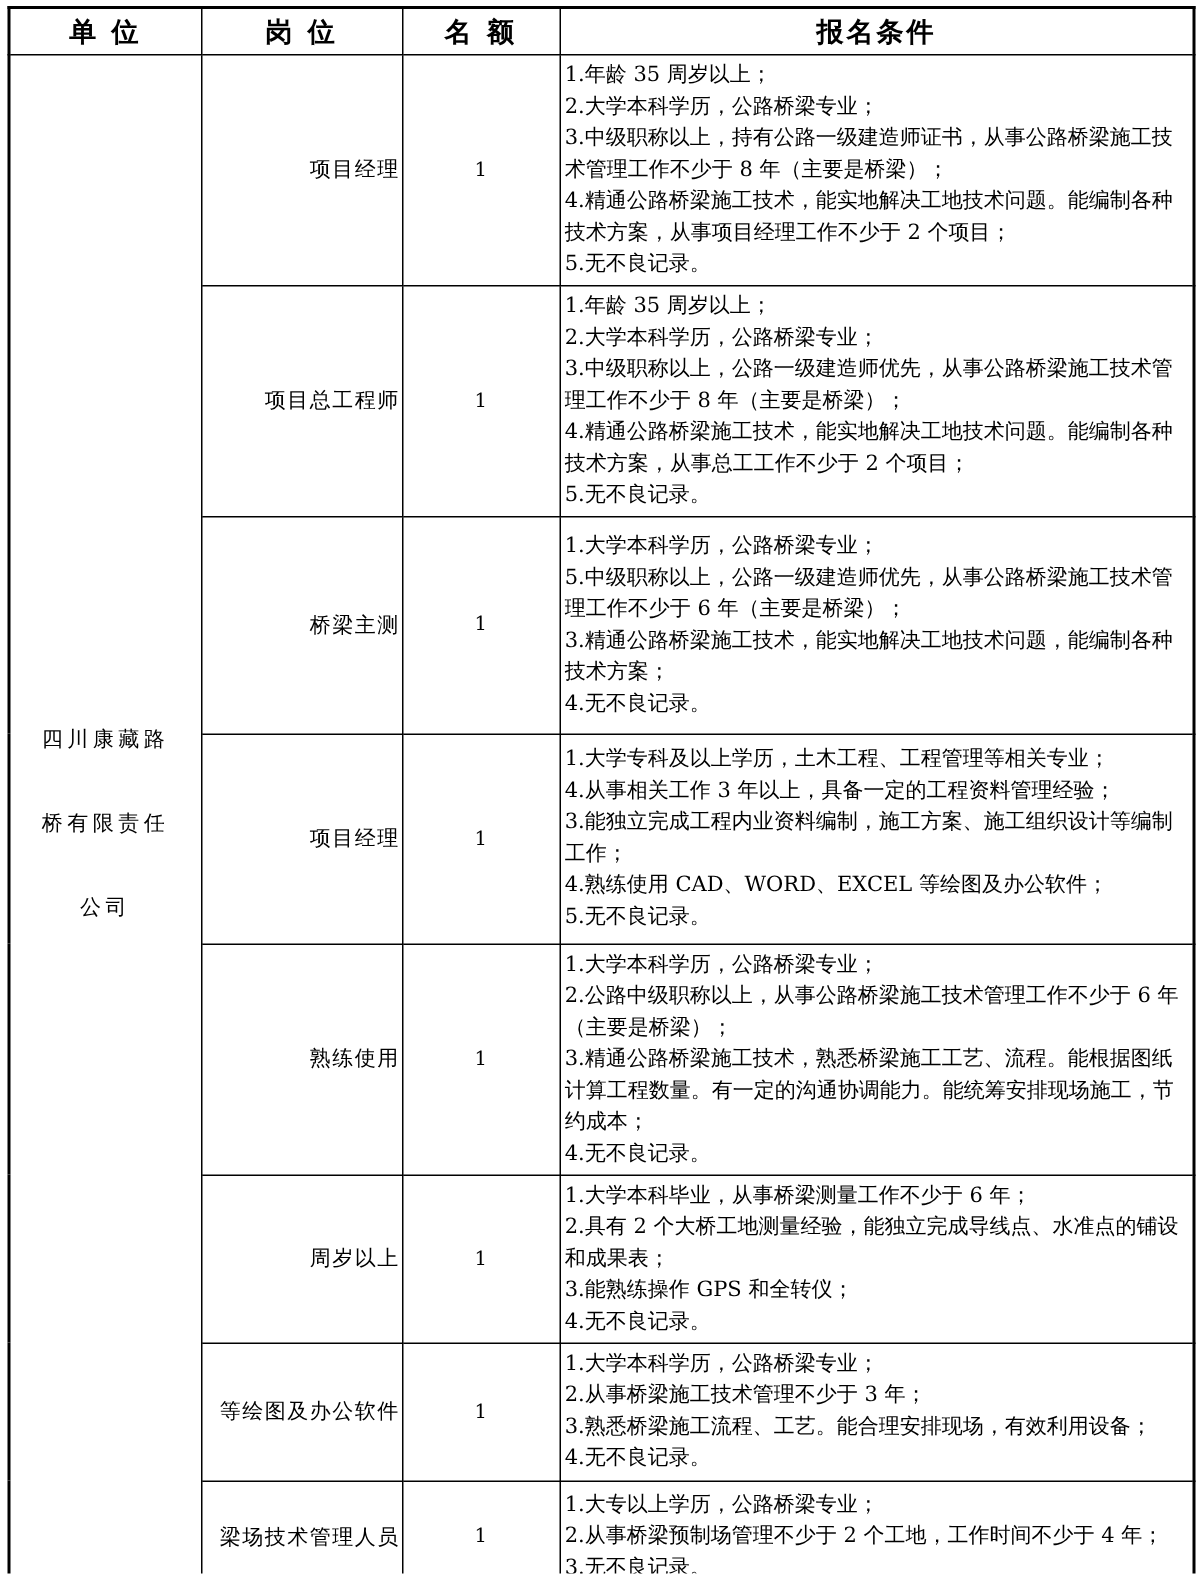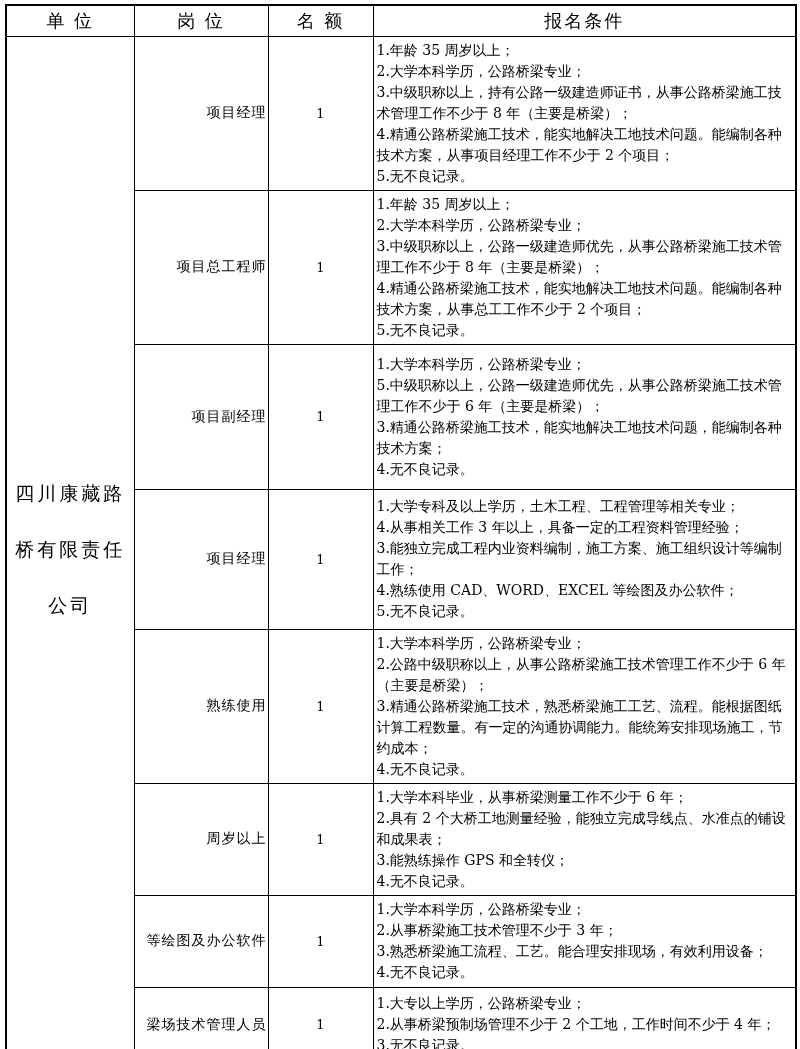--- a/index.html
+++ b/index.html
@@ -30,40 +30,40 @@
     overflow: hidden;
   }
   col.c-unit  { width: 128px; }
   col.c-pos   { width: 134px; }
   col.c-quota { width: 105px; }
   col.c-req   { width: 423px; }
 
   thead th {
     height: 31px;
     font-size: 18px;
-    font-weight: normal;
+    font-weight: bold;
     text-align: center;
     letter-spacing: 2px;
     font-family: "DejaVu Sans", "Liberation Sans", sans-serif;
   }
 
   tbody tr:nth-child(1) { height: 153px; }
   tbody tr:nth-child(2) { height: 145px; }
   tbody tr:nth-child(3) { height: 145px; }
   tbody tr:nth-child(4) { height: 140px; }
   tbody tr:nth-child(5) { height: 146px; }
   tbody tr:nth-child(6) { height: 108px; }
   tbody tr:nth-child(7) { height:  92px; }
   tbody tr:nth-child(8) { height:  76px; }
 
   td.unit-cell {
     text-align: center;
   }
   .unit-name div {
-    font-size: 19px;
+    font-size: 14px;
     letter-spacing: 3px;
     line-height: 56px;
     white-space: nowrap;
   }
   td.pos-cell {
     text-align: right;
     font-size: 14px;
     letter-spacing: 1px;
   }
   td.quota-cell {
@@ -123,21 +123,21 @@
         <td class="quota-cell">1</td>
         <td class="req-cell">
             <div>1.年龄 35 周岁以上；</div>
             <div>2.大学本科学历，公路桥梁专业；</div>
             <div>3.中级职称以上，公路一级建造师优先，从事公路桥梁施工技术管理工作不少于 8 年（主要是桥梁）；</div>
             <div>4.精通公路桥梁施工技术，能实地解决工地技术问题。能编制各种技术方案，从事总工工作不少于 2 个项目；</div>
             <div>5.无不良记录。</div>
           </td>
       </tr>
       <tr>
-        <td class="pos-cell">项目副经理</td>
+        <td class="pos-cell">桥梁主测</td>
         <td class="quota-cell">1</td>
         <td class="req-cell">
             <div>1.大学本科学历，公路桥梁专业；</div>
             <div>5.中级职称以上，公路一级建造师优先，从事公路桥梁施工技术管理工作不少于 6 年（主要是桥梁）；</div>
             <div>3.精通公路桥梁施工技术，能实地解决工地技术问题，能编制各种技术方案；</div>
             <div>4.无不良记录。</div>
           </td>
       </tr>
       <tr>
         <td class="pos-cell">项目经理</td>

